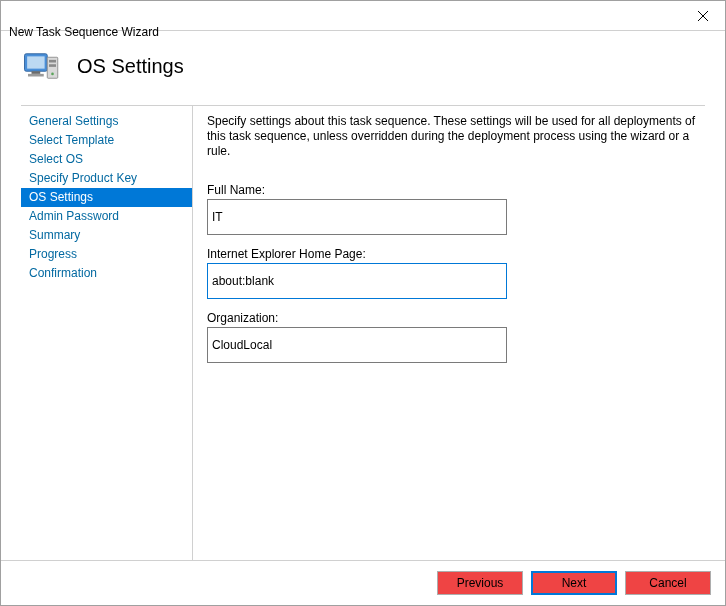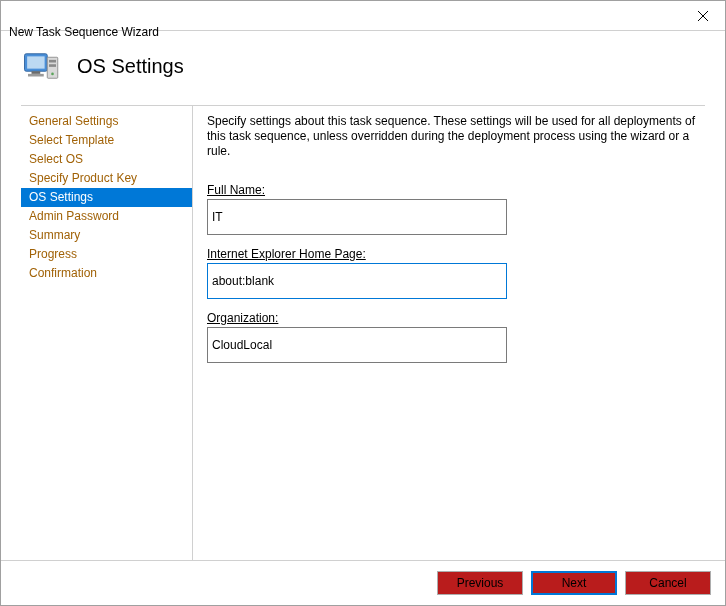--- a/index.html
+++ b/index.html
@@ -50,39 +50,39 @@
     }
     .sidebar {
       width: 172px;
       border-top: 1px solid #d0d0d0;
       border-right: 1px solid #d0d0d0;
       padding-top: 6px;
     }
     .sidebar-item {
       padding: 1px 8px;
       font-size: 12px;
-      color: #a16207;
+      color: #0369a1;
       line-height: 17px;
       cursor: pointer;
     }
     .sidebar-item.selected {
       background: #0078d7;
       color: #fff;
     }
     .main {
       flex: 1;
       border-top: 1px solid #d0d0d0;
       padding: 8px 8px 8px 14px;
     }
     .description {
       font-size: 12px;
       margin-bottom: 24px;
       line-height: 15px;
     }
-    .field-group { margin-bottom: 12px; text-decoration: underline; }
+    .field-group { margin-bottom: 12px; }
     .field-label { font-size: 12px; margin-bottom: 2px; }
     .text-input {
       width: 300px;
       height: 36px;
       border: 1px solid #7a7a7a;
       padding: 2px 4px;
       font-family: inherit;
       font-size: 12px;
       outline: none;
     }
@@ -94,21 +94,21 @@
       border-top: 1px solid #d0d0d0;
       padding: 10px 14px;
       display: flex;
       justify-content: flex-end;
       gap: 8px;
     }
     .btn {
       width: 86px;
       height: 24px;
       border: 1px solid #adadad;
-      background: #b91c1c;
+      background: #ef4444;
       font-family: inherit;
       font-size: 12px;
       cursor: pointer;
     }
     .btn.default {
       border: 2px solid #0078d7;
     }
   </style>
 </head>
 <body>

